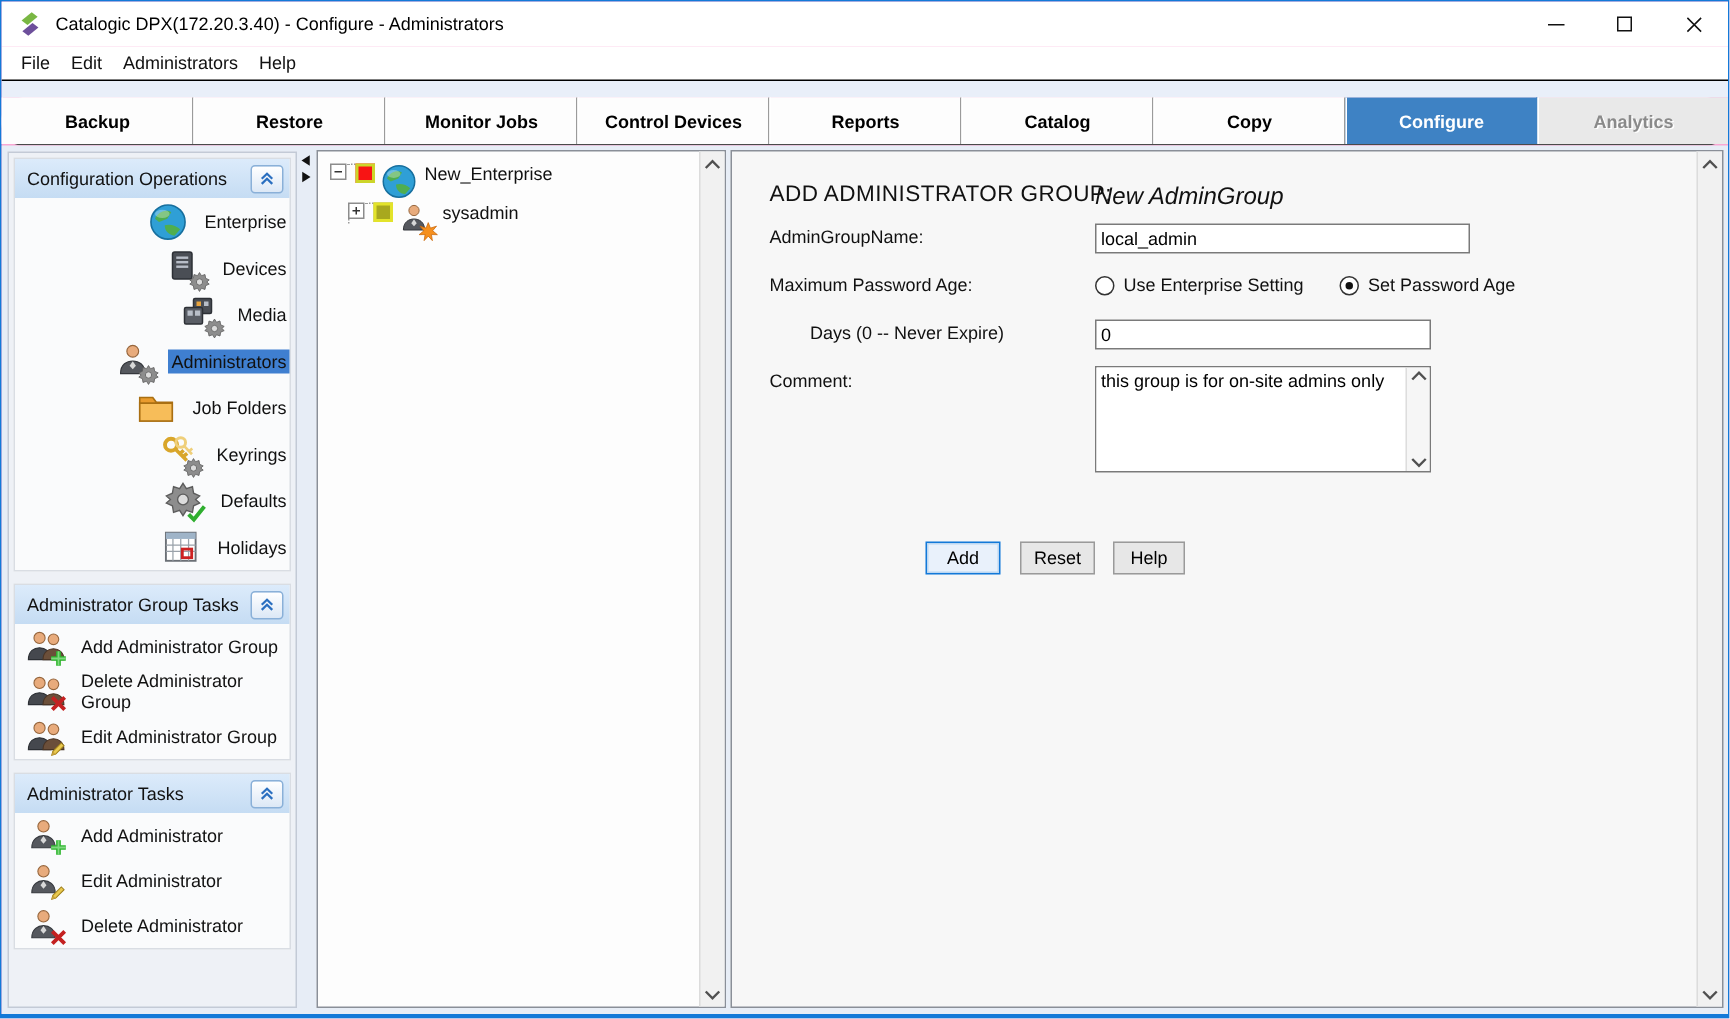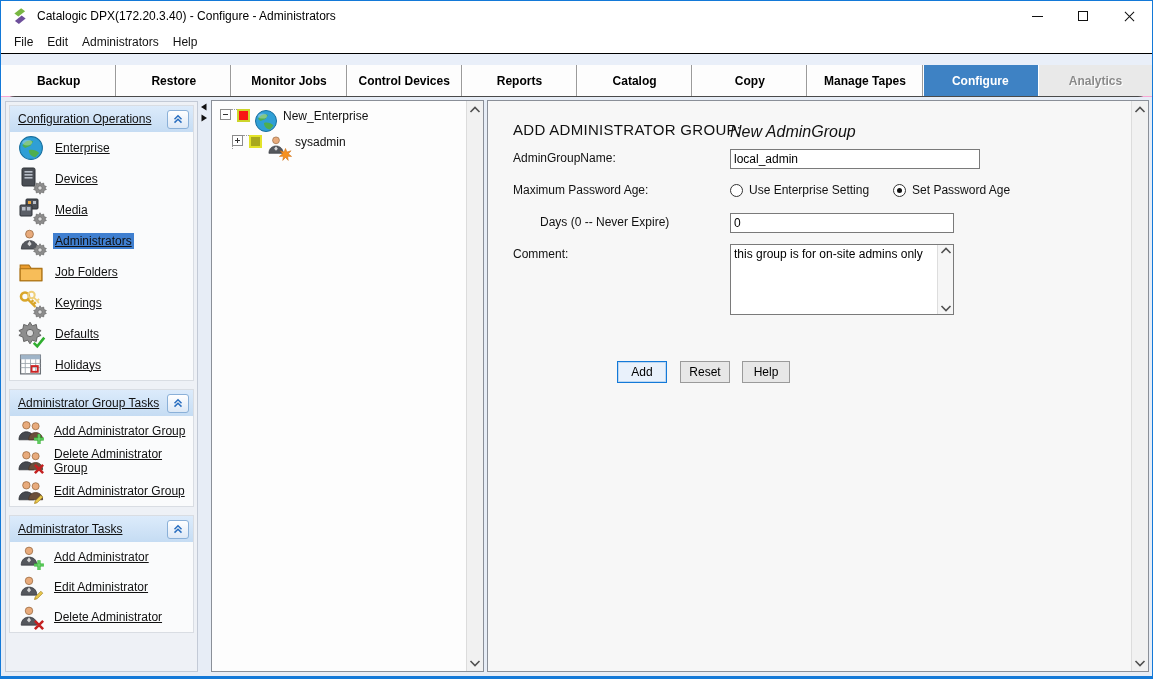--- a/index.html
+++ b/index.html
@@ -28,25 +28,25 @@
   .tabs { height:32px; display:flex; background:#fdfdfd; border-bottom:1px solid #4a4a4a;border-radius:14px; }
   .tab { flex:1; display:flex; align-items:center; justify-content:center; font-weight:bold; font-size:12px; background:#fdfdfd; border-right:1px solid #9b9b9b; border-left:1px solid #fff; color:#000; cursor:default; }
   .tab:last-child { border-right:none; }
   .tab.selected { background:#3e82c4; color:#fff; border-right-color:#3e82c4; }
   .tab.disabled { background:#e9e9e9; color:#8a8a8a; text-shadow:1px 1px 0 #fff; }
 
   
   .content { position:absolute; top:96px; left:0; right:0; bottom:0; background:#e7edf6; }
 
   .sidebar { position:absolute; left:4px; top:4px; width:193px; bottom:4px; background:#eef1f6; border:1px solid #c3cad6; overflow:hidden; padding:3px; }
-  .section { background:#fafbfc; border:1px solid #d9dde3; margin-bottom:8px;text-decoration:underline; }
+  .section { background:#fafbfc; border:1px solid #d9dde3; margin-bottom:8px; }
   .section-header { height:26px; background:linear-gradient(#dcebfb,#c5dcf3); display:flex; align-items:center; justify-content:space-between; padding:0 4px 0 8px; }
   .collapse-btn { width:22px; height:19px; border:1px solid #8ab0d8; border-radius:3px; background:linear-gradient(#ffffff,#dce8f6); display:flex; align-items:center; justify-content:center; }
   .item { display:flex; align-items:center; gap:9px; padding-left:8px; }
-  .section.ops .item { height:31px; }
+  .section.ops .item { height:31px;justify-content:flex-end; }
   .section.tasks .item { height:30px; }
   .item .icon { position:relative; width:26px; height:26px; flex:0 0 26px; }
   .section.tasks .item .icon { width:25px; height:24px; flex:0 0 25px; }
   .item .label { padding:1px 2px; }
   .item.selected .label { background:#3f7fd0; }
   .badge { position:absolute; right:-2px; bottom:-2px; width:12px; height:12px; }
   .gear-corner { position:absolute; right:-3px; bottom:-3px; width:14px; height:14px; }
 
   
   .splitter { position:absolute; left:198px; top:4px; width:11px; bottom:4px; }
@@ -222,21 +222,20 @@
   <div class="gapstrip"></div>
 
   <div class="tabs">
     <div class="tab">Backup</div>
     <div class="tab">Restore</div>
     <div class="tab">Monitor Jobs</div>
     <div class="tab">Control Devices</div>
     <div class="tab">Reports</div>
     <div class="tab">Catalog</div>
     <div class="tab">Copy</div>
-    <div class="tab">Manage Tapes</div>
     <div class="tab selected">Configure</div>
     <div class="tab disabled">Analytics</div>
   </div>
 
   <div class="content">
 
     <div class="sidebar">
 
       <div class="section ops">
         <div class="section-header">

